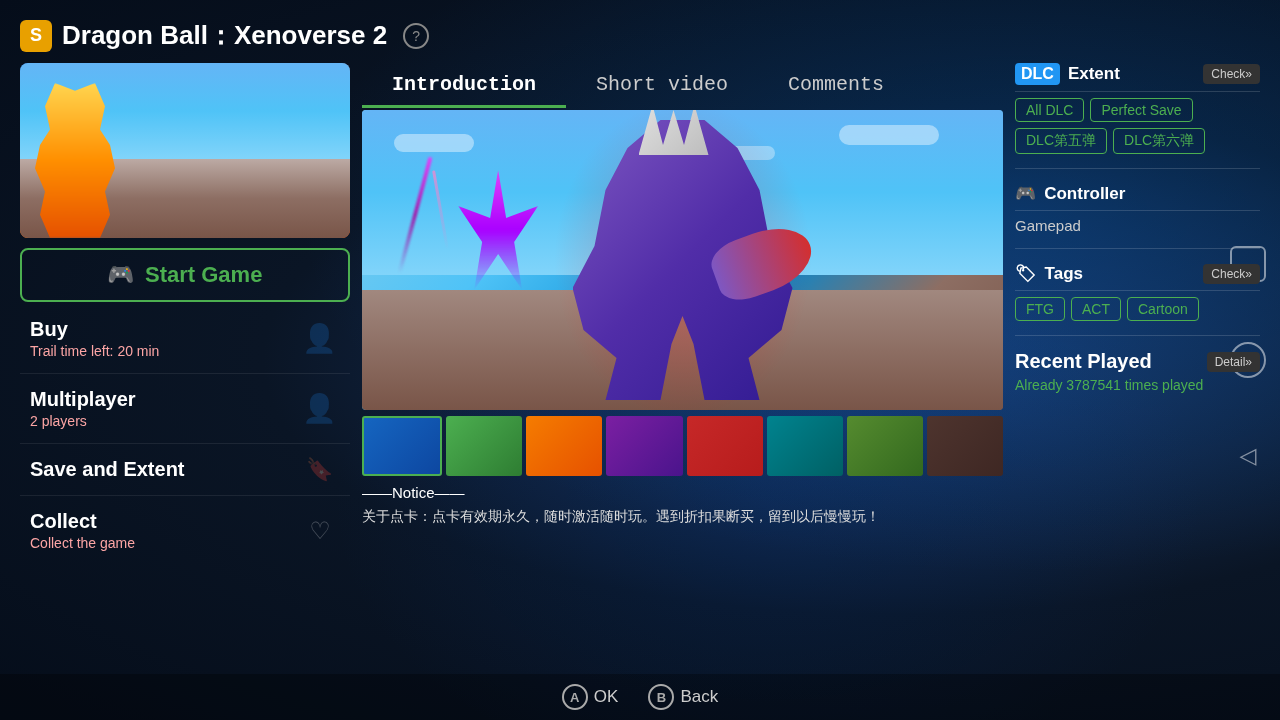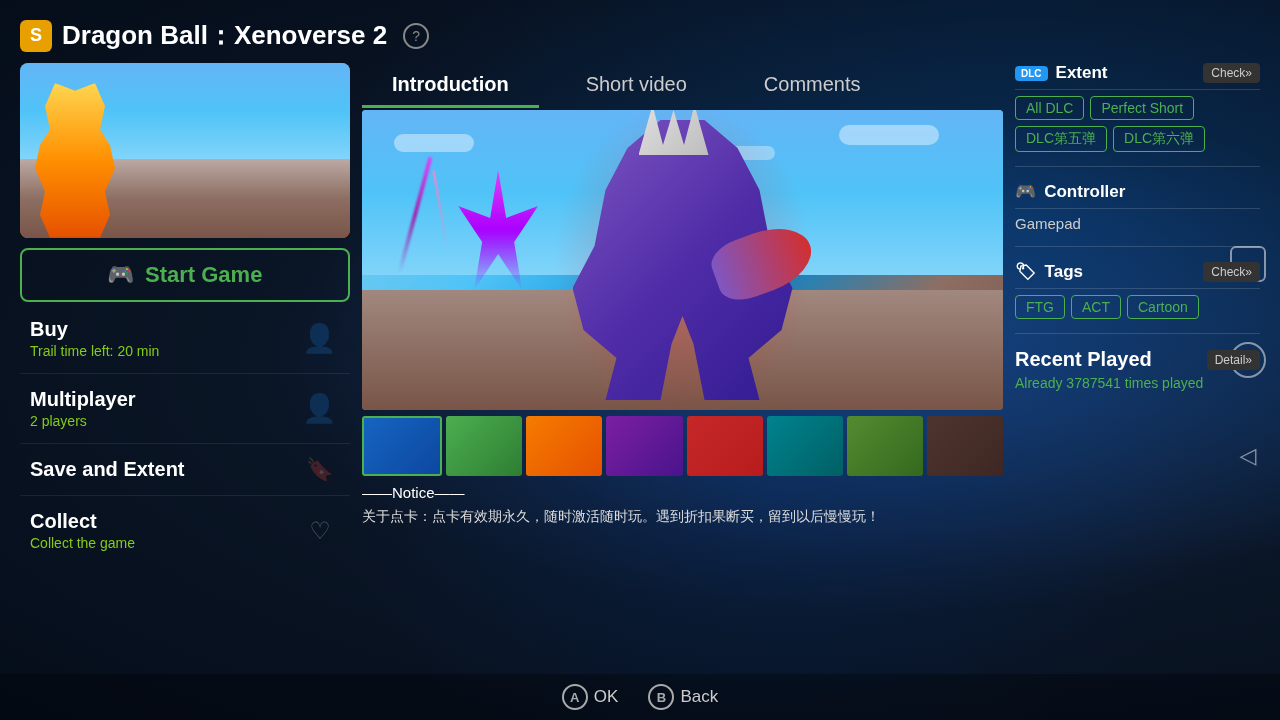--- a/index.html
+++ b/index.html
@@ -151,21 +151,21 @@
       gap: 2px;
     }
     .menu-item:last-child { border-bottom: none; }
     .menu-item-title {
       font-size: 20px;
       font-weight: bold;
       color: #fff;
     }
     .menu-item-sub {
       font-size: 14px;
-      color: #84cc16;
+      color: #fca5a5;
     }
     .menu-item-icon {
       position: absolute;
       right: 10px;
       top: 50%;
       transform: translateY(-50%);
       width: 40px;
       height: 40px;
       opacity: 0.25;
       display: flex;
@@ -179,22 +179,23 @@
     }
     
     .center-panel {
       flex: 1;
       display: flex;
       flex-direction: column;
       gap: 0;
     }
     .tabs {
       display: flex;
-      gap: 17px;
+      gap: 0;
       margin-bottom: 4px;
+      font-family: Liberation Mono, monospace;
     }
     .tab {
       padding: 10px 30px;
       font-size: 20px;
       cursor: pointer;
       color: #ccc;
       position: relative;
     }
     .tab.active {
       color: #fff;
@@ -452,21 +453,21 @@
       justify-content: center;
       font-size: 13px;
       font-weight: bold;
       color: #aaa;
     }
     .dlc-badge {
       background: #2196F3;
       color: #fff;
       border-radius: 4px;
       padding: 2px 6px;
-      font-size: 10px;
+      font-size: 16px;
       font-weight: bold;
     }
   </style>
 </head>
 <body>
 
 <div class="bg-overlay"></div>
 <div class="bg-detail"></div>
 
 <div class="container">
@@ -571,21 +572,21 @@
         <div class="section-header">
           <div class="section-title">
             <span class="dlc-badge">DLC</span>
             <span>Extent</span>
           </div>
           <button class="check-btn">Check»</button>
         </div>
         <div class="divider"></div>
         <div class="tag-row">
           <span class="tag dlc-tag">All DLC</span>
-          <span class="tag dlc-tag">Perfect Short</span>
+          <span class="tag dlc-tag">Perfect Save</span>
           <span class="tag dlc-tag">DLC第五弹</span>
           <span class="tag dlc-tag">DLC第六弹</span>
         </div>
       </div>
 
       <div class="divider"></div>
 
       <div>
         <div class="section-title">
           <span>🎮</span>

